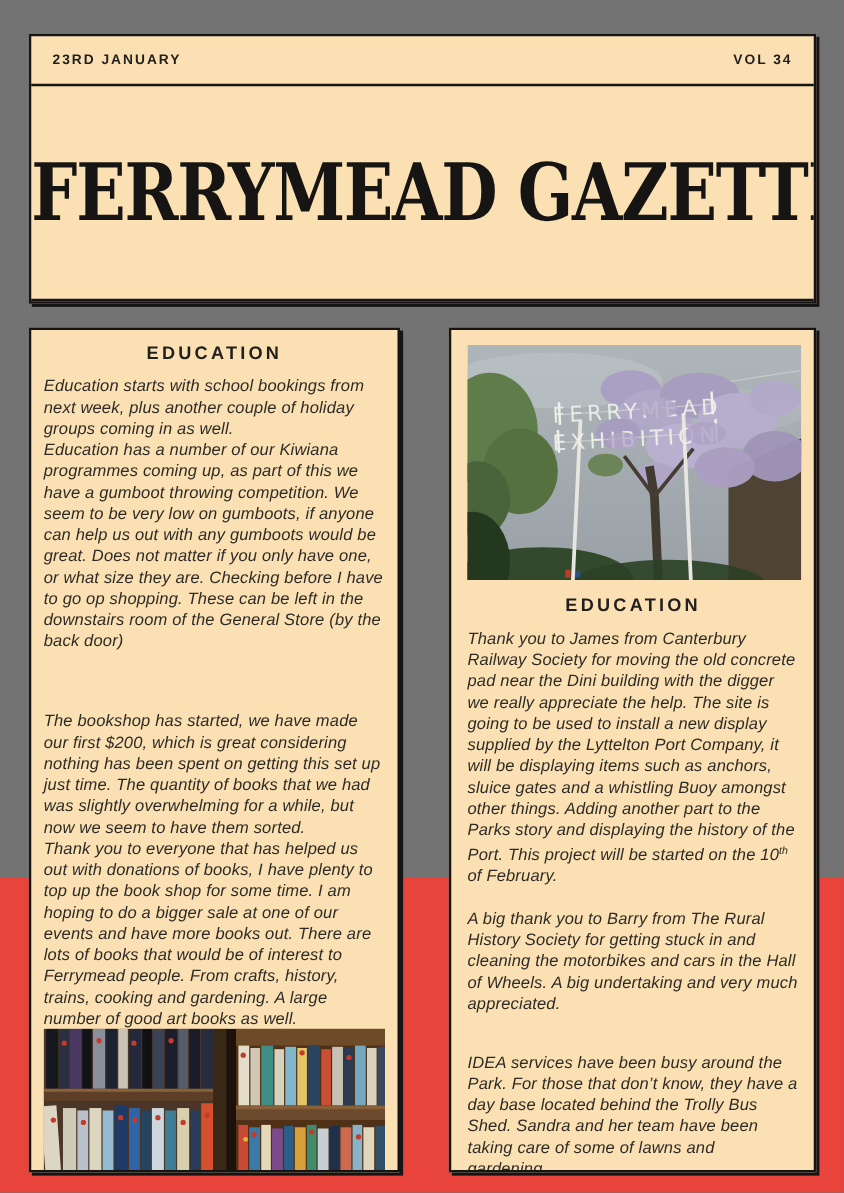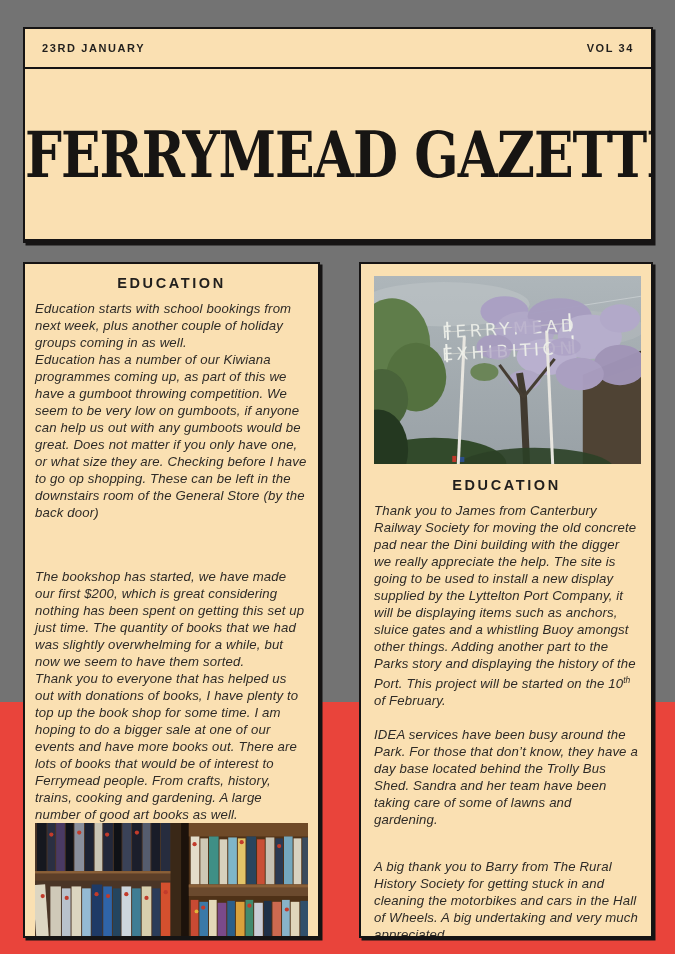--- a/index.html
+++ b/index.html
@@ -271,19 +271,19 @@
           <ellipse cx="152" cy="50" rx="15" ry="8" fill="#b1a8c8" opacity="0.8"></ellipse>
           <ellipse cx="190" cy="70" rx="16" ry="9" fill="#aca1c4" opacity="0.8"></ellipse>
           <ellipse cx="124" cy="76" rx="12" ry="7" fill="#b0a6c6" opacity="0.75"></ellipse>
         </svg>
       </div>
 
       <h2 class="section-heading">EDUCATION</h2>
 
       <div class="prop-body">
         <p class="body-text para"><span>Thank you to James from Canterbury Railway Society for moving the old concrete pad near the Dini building with the digger we really appreciate the help. The site is going to be used to install a new display supplied by the Lyttelton Port Company, it will be displaying items such as anchors, sluice gates and a whistling Buoy amongst other things. Adding another part to the Parks story and displaying the history of the Port. This project will be started on the 10</span><sup>th</sup><span> of February.</span></p>
+        <p class="body-text para">A big thank you to Barry from The Rural History Society for getting stuck in and cleaning the motorbikes and cars in the Hall of Wheels. A big undertaking and very much appreciated.</p>
         <p class="body-text para">IDEA services have been busy around the Park. For those that don’t know, they have a day base located behind the Trolly Bus Shed. Sandra and her team have been taking care of some of lawns and gardening.</p>
-        <p class="body-text para">A big thank you to Barry from The Rural History Society for getting stuck in and cleaning the motorbikes and cars in the Hall of Wheels. A big undertaking and very much appreciated.</p>
       </div>
     </section>
 
   </div>
 </div>
 
 </body></html>

